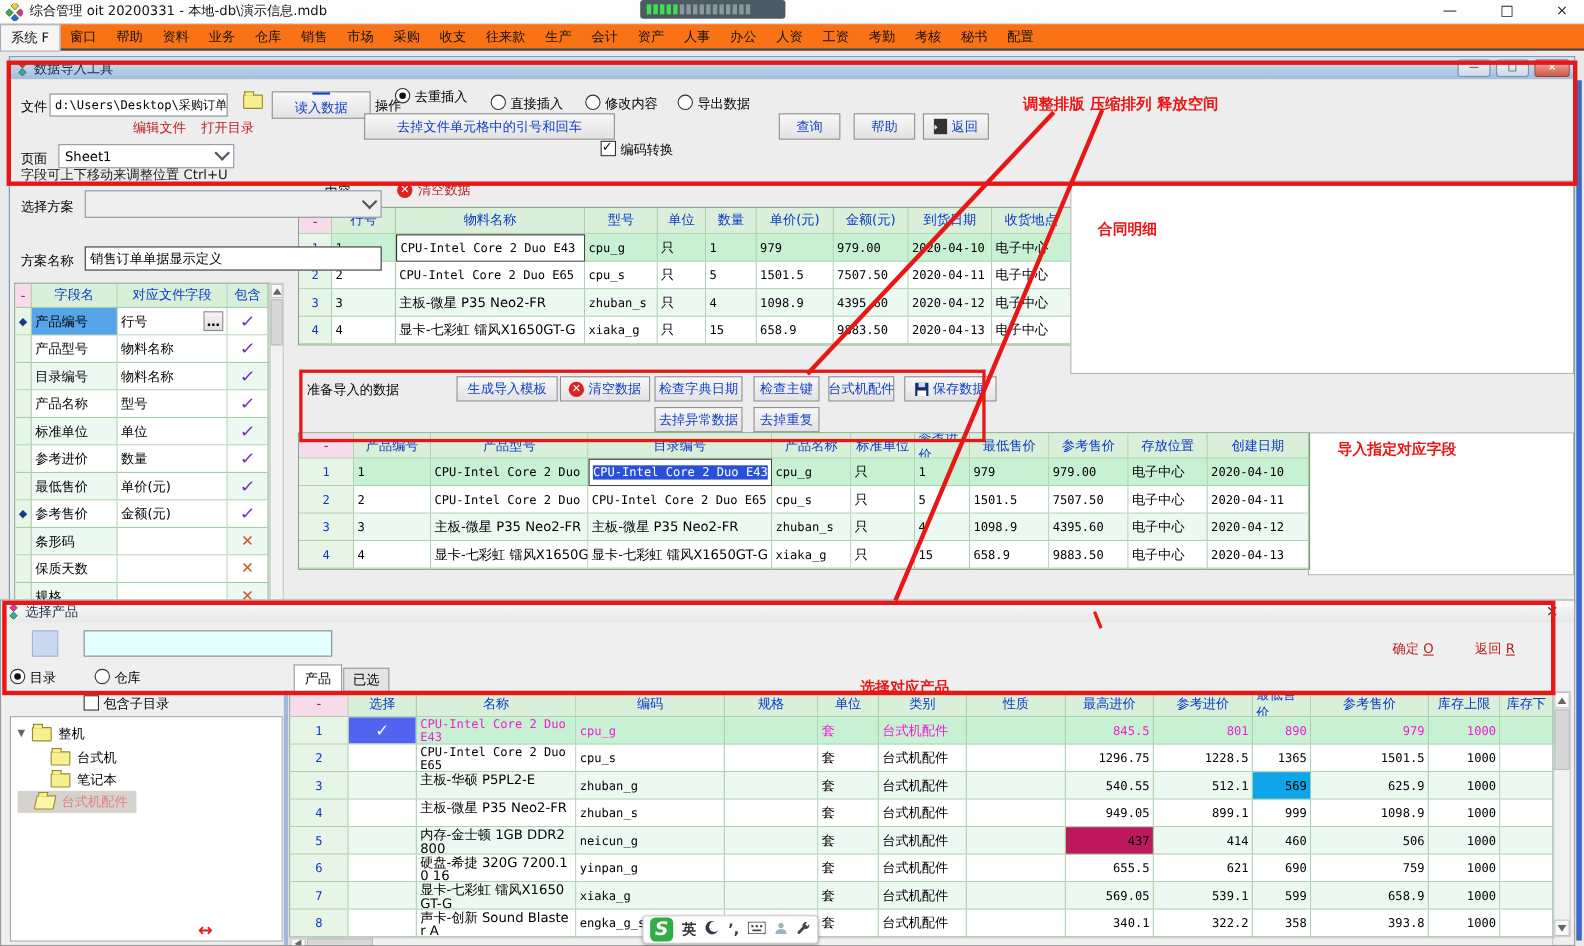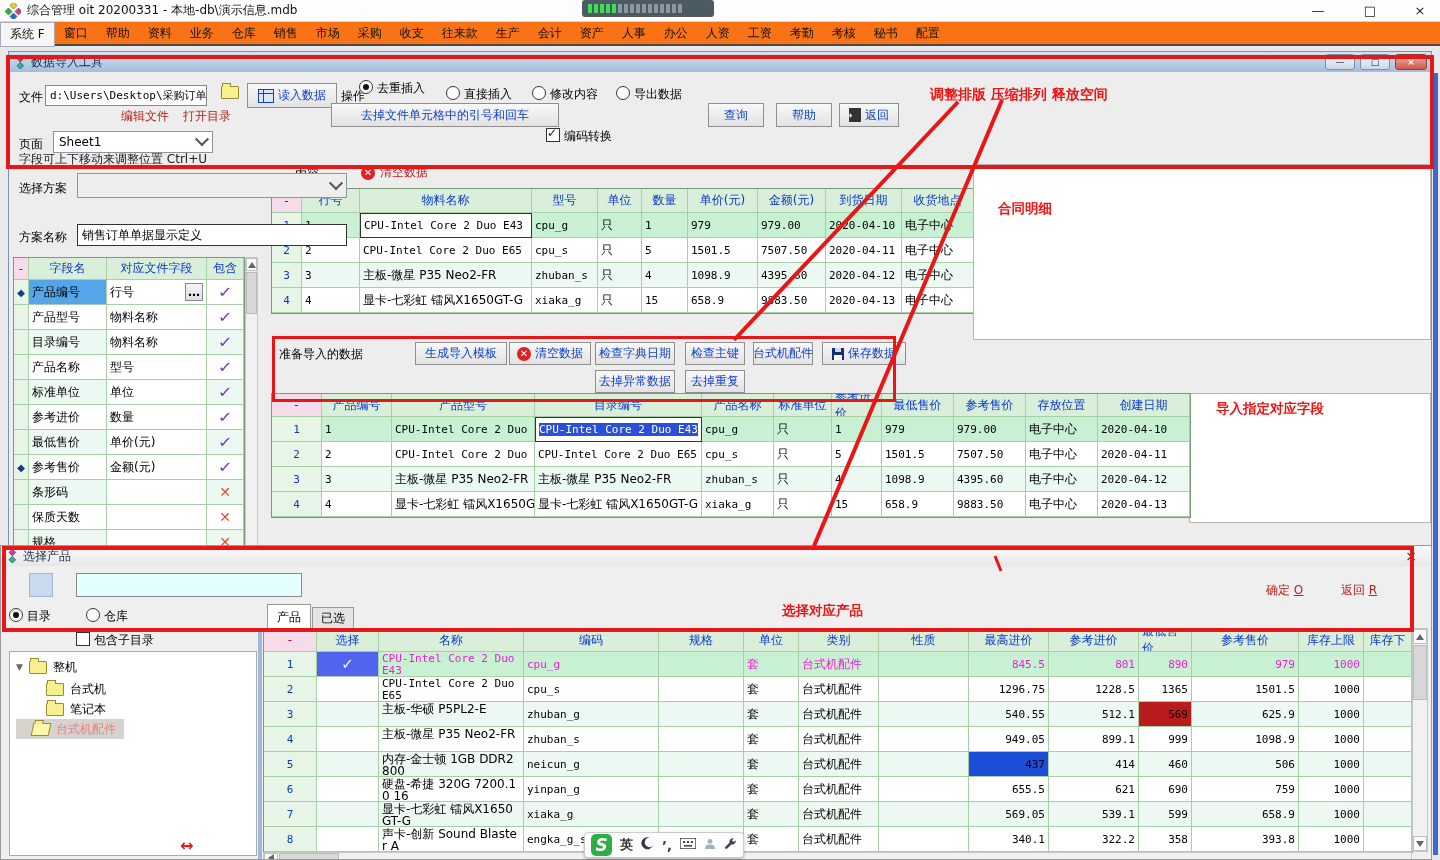--- a/index.html
+++ b/index.html
@@ -165,21 +165,21 @@
       <span class="wt">数据导入工具</span>
       <span style="flex:1"></span>
       <span class="cbtn">—</span>
       <span class="cbtn">□</span>
       <span class="cbtn close">×</span>
     </div>
 
     <span class="lbl" style="left:10px;top:37px;">文件</span>
     <div class="tbox mono" style="left:36px;top:33px;width:162px;height:21px;">d:\Users\Desktop\采购订单</div>
     <span class="abs" style="left:212px;top:34px;"><span class="folder"></span></span>
-    <div class="btn" style="left:238px;top:31px;width:90px;height:25px;">
+    <div class="btn" style="left:238px;top:31px;width:90px;height:25px;flex-direction:column;">
       <span class="ic-grid"></span>
       <span>读入数据</span>
     </div>
     <span class="lbl" style="left:332px;top:36px;">操作</span>
     <div id="op-radios"></div>
 
     <span class="blue-link" style="left:112px;top:56px;">编辑文件</span>
     <span class="blue-link" style="left:174px;top:56px;">打开目录</span>
     <div class="btn" style="left:322px;top:51px;width:228px;height:24px;">去掉文件单元格中的引号和回车</div>
     <div class="btn" style="left:699px;top:51px;width:56px;height:24px;">查询</div>
@@ -590,21 +590,21 @@
           <div class="gt-cell rownum mono" style="width: 53px; height: 25px;">3</div>
           <div class="gt-cell" style="width: 62px; height: 25px; background: rgb(236, 249, 243); padding: 0px;"></div>
           <div class="gt-cell wrap" style="width: 145px; height: 25px; background: rgb(236, 249, 243);">主板-华硕 P5PL2-E</div>
           <div class="gt-cell mono" style="width: 135px; height: 25px; background: rgb(236, 249, 243);">zhuban_g</div>
           <div class="gt-cell" style="width: 85px; height: 25px; background: rgb(236, 249, 243);"></div>
           <div class="gt-cell" style="width: 55px; height: 25px; background: rgb(236, 249, 243);">套</div>
           <div class="gt-cell" style="width: 80px; height: 25px; background: rgb(236, 249, 243);">台式机配件</div>
           <div class="gt-cell" style="width: 90px; height: 25px; background: rgb(236, 249, 243);"></div>
           <div class="gt-cell r mono" style="width: 80px; height: 25px; background: rgb(236, 249, 243);">540.55</div>
           <div class="gt-cell r mono" style="width: 90px; height: 25px; background: rgb(236, 249, 243);">512.1</div>
-          <div class="gt-cell r mono" style="width: 53px; height: 25px; background: #b91c1c;">569</div>
+          <div class="gt-cell r mono" style="width: 53px; height: 25px; background: #0ea5e9;">569</div>
           <div class="gt-cell r mono" style="width: 107px; height: 25px; background: rgb(236, 249, 243);">625.9</div>
           <div class="gt-cell r mono" style="width: 65px; height: 25px; background: rgb(236, 249, 243);">1000</div>
           <div class="gt-cell" style="width: 48px; height: 25px; background: rgb(236, 249, 243);"></div>
         </div>
         <div class="gt-row" style="height: 25px;">
           <div class="gt-cell rownum mono" style="width: 53px; height: 25px;">4</div>
           <div class="gt-cell" style="width: 62px; height: 25px; padding: 0px;"></div>
           <div class="gt-cell wrap" style="width: 145px; height: 25px;">主板-微星 P35 Neo2-FR</div>
           <div class="gt-cell mono" style="width: 135px; height: 25px;">zhuban_s</div>
           <div class="gt-cell" style="width: 85px; height: 25px;"></div>
@@ -620,21 +620,21 @@
         </div>
         <div class="gt-row" style="height: 25px;">
           <div class="gt-cell rownum mono" style="width: 53px; height: 25px;">5</div>
           <div class="gt-cell" style="width: 62px; height: 25px; background: rgb(236, 249, 243); padding: 0px;"></div>
           <div class="gt-cell wrap" style="width: 145px; height: 25px; background: rgb(236, 249, 243);">内存-金士顿 1GB DDR2 800</div>
           <div class="gt-cell mono" style="width: 135px; height: 25px; background: rgb(236, 249, 243);">neicun_g</div>
           <div class="gt-cell" style="width: 85px; height: 25px; background: rgb(236, 249, 243);"></div>
           <div class="gt-cell" style="width: 55px; height: 25px; background: rgb(236, 249, 243);">套</div>
           <div class="gt-cell" style="width: 80px; height: 25px; background: rgb(236, 249, 243);">台式机配件</div>
           <div class="gt-cell" style="width: 90px; height: 25px; background: rgb(236, 249, 243);"></div>
-          <div class="gt-cell r mono" style="width: 80px; height: 25px; background: #1d4ed8;">437</div>
+          <div class="gt-cell r mono" style="width: 80px; height: 25px; background: #be185d;">437</div>
           <div class="gt-cell r mono" style="width: 90px; height: 25px; background: rgb(236, 249, 243);">414</div>
           <div class="gt-cell r mono" style="width: 53px; height: 25px; background: rgb(236, 249, 243);">460</div>
           <div class="gt-cell r mono" style="width: 107px; height: 25px; background: rgb(236, 249, 243);">506</div>
           <div class="gt-cell r mono" style="width: 65px; height: 25px; background: rgb(236, 249, 243);">1000</div>
           <div class="gt-cell" style="width: 48px; height: 25px; background: rgb(236, 249, 243);"></div>
         </div>
         <div class="gt-row" style="height: 25px;">
           <div class="gt-cell rownum mono" style="width: 53px; height: 25px;">6</div>
           <div class="gt-cell" style="width: 62px; height: 25px; padding: 0px;"></div>
           <div class="gt-cell wrap" style="width: 145px; height: 25px;">硬盘-希捷 320G 7200.10 16</div>
@@ -724,21 +724,21 @@
           <path d="M12.5 3.5 A3.6 3.6 0 0 1 8 8 L3.5 12.5 A1.4 1.4 0 0 1 1.5 10.5 L6 6 A3.6 3.6 0 0 1 10.5 1.5 L8.6 3.4 L10.6 5.4 Z" fill="#3c4854"></path>
         </svg></span>
   </div>
 
   <div class="ann ann-rect" style="left:6px;top:55px;width:1420px;height:106px;"></div>
   <div class="ann ann-rect thin" style="left:272px;top:336px;width:618px;height:60px;"></div>
   <div class="ann ann-rect" style="left:2px;top:546px;width:1404px;height:78px;"></div>
   <div class="ann ann-text" style="left:930px;top:86px;font-size:14px;">调整排版 压缩排列 释放空间</div>
   <div class="ann ann-text" style="left:998px;top:200px;">合同明细</div>
   <div class="ann ann-text" style="left:1216px;top:400px;">导入指定对应字段</div>
-  <div class="ann ann-text" style="left:782px;top:602px;">选择对应产品</div>
+  <div class="ann ann-text" style="left:782px;top:616px;">选择对应产品</div>
   <div class="ann ann-text" style="left:180px;top:836px;font-size:16px;">↔</div>
   <svg class="ann" style="left:0;top:0;" width="1440" height="860">
     <line x1="958" y1="102" x2="734" y2="340" stroke="#e81717" stroke-width="4"></line>
     <line x1="1002" y1="100" x2="814" y2="546" stroke="#e81717" stroke-width="4"></line>
     <line x1="995" y1="556" x2="1001" y2="571" stroke="#e81717" stroke-width="3"></line>
   </svg>
 
   <div class="abs" style="left:1433px;top:73px;width:5px;height:782px;background:#3b68c9;z-index:25;"></div>
 </div>
 

